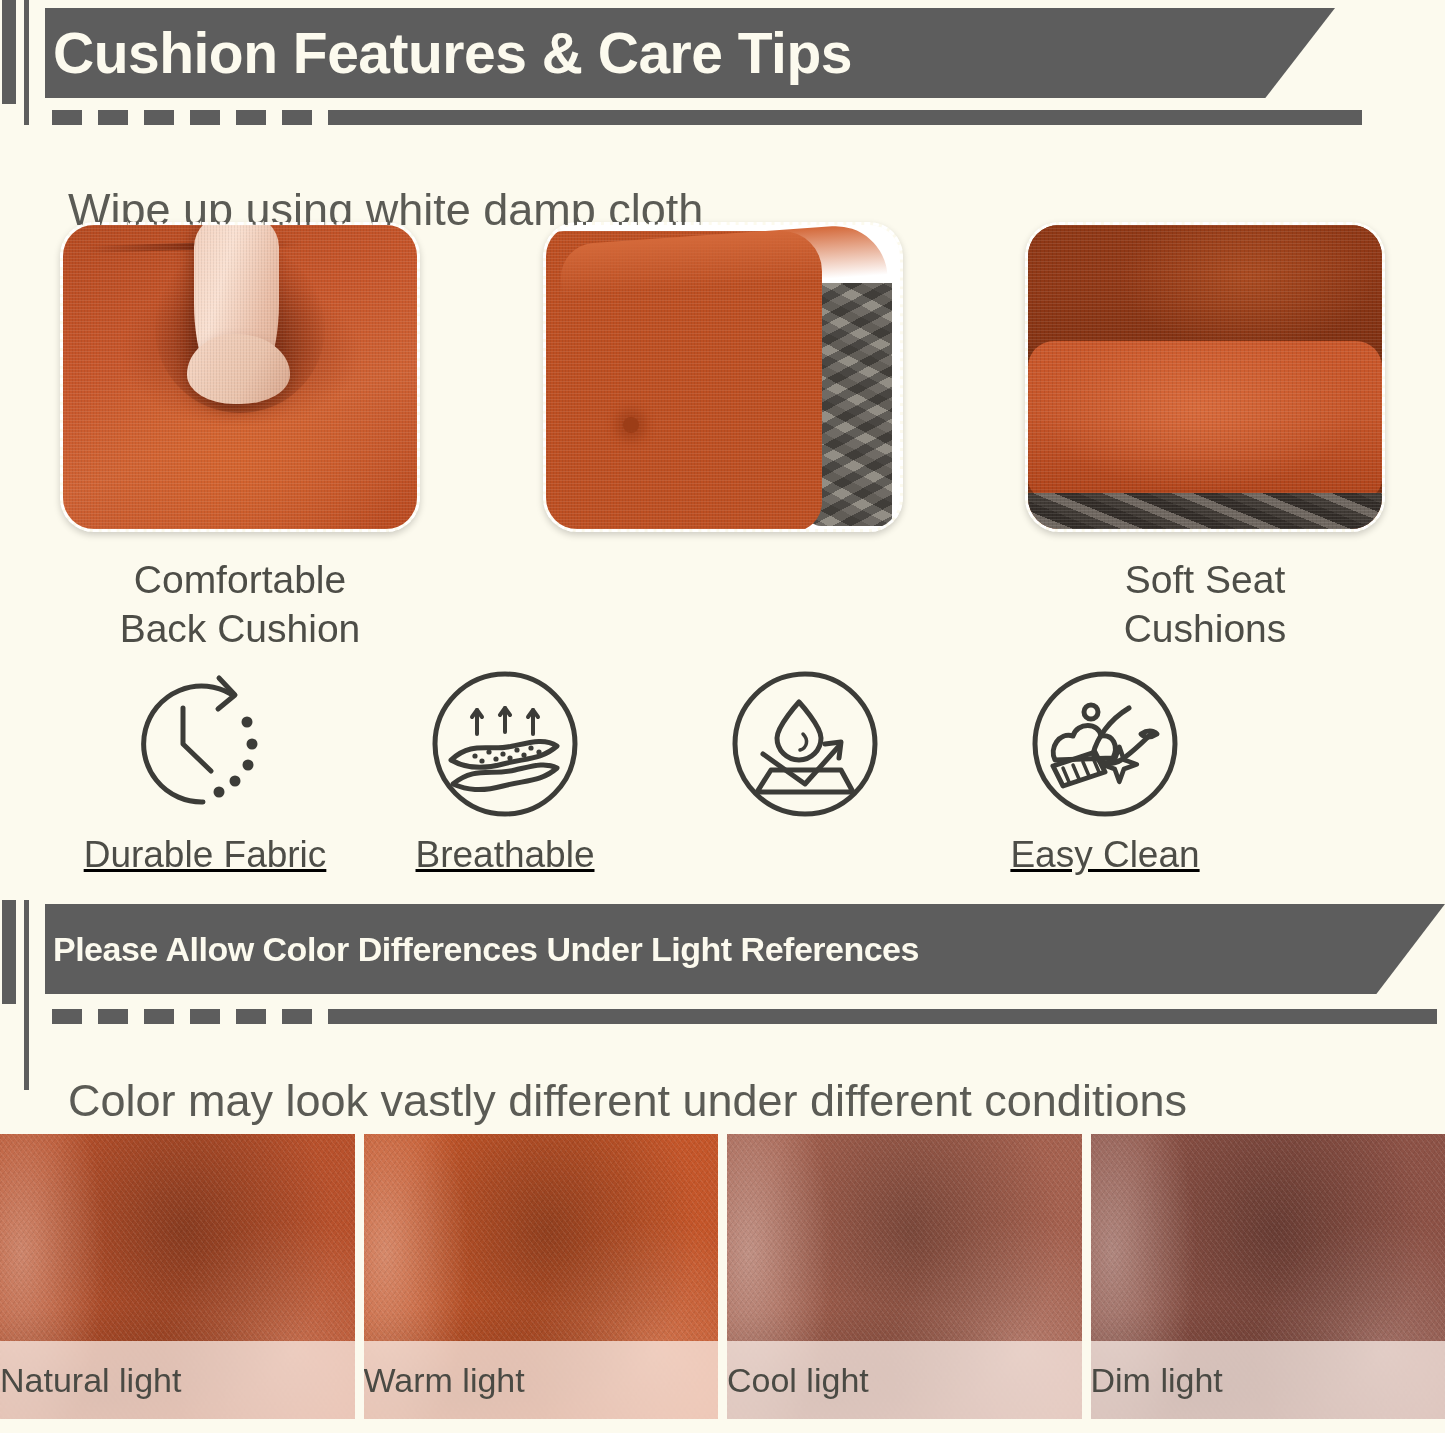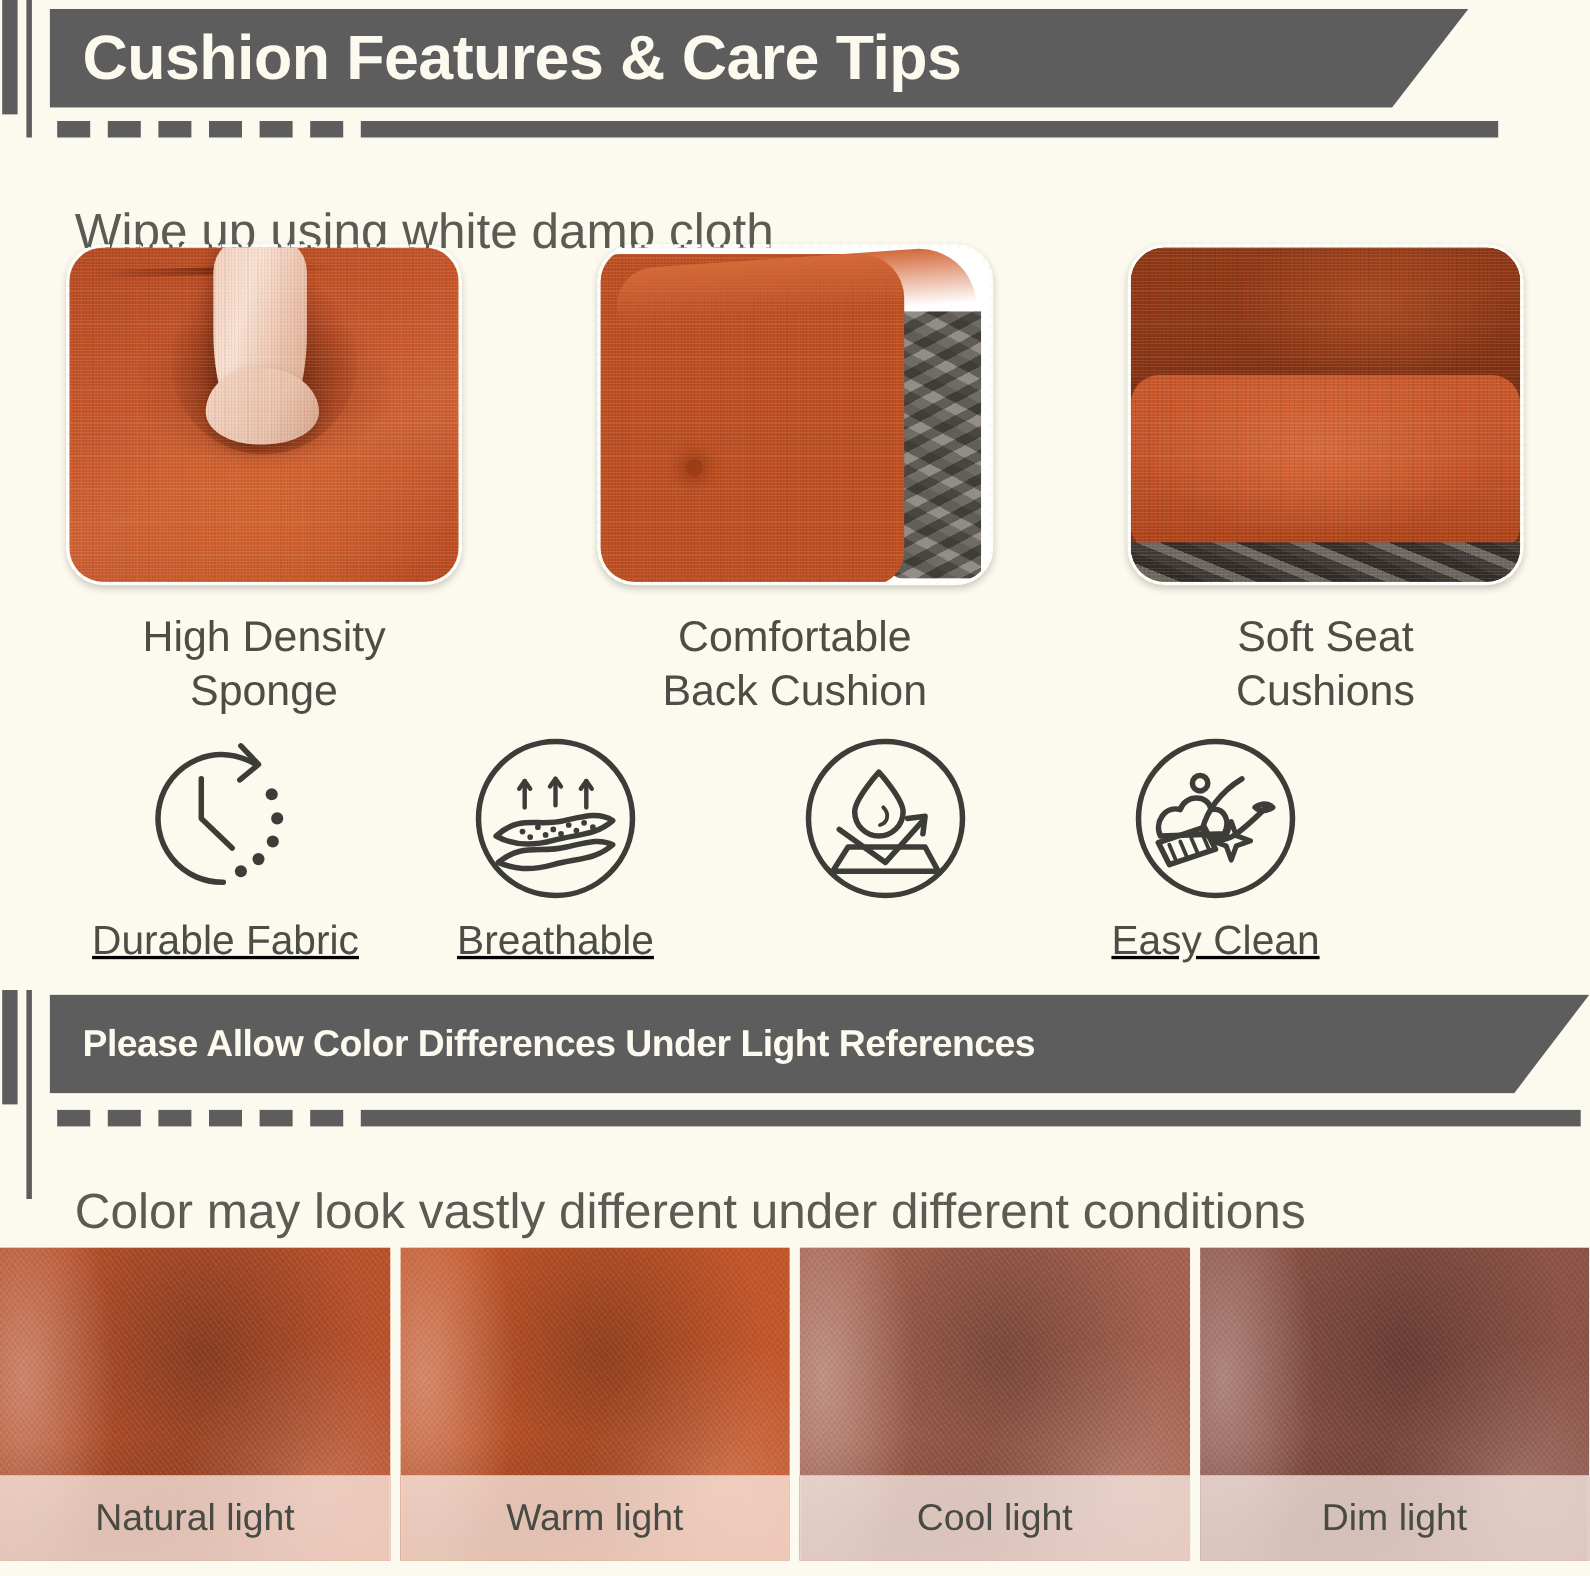--- a/index.html
+++ b/index.html
@@ -28,21 +28,21 @@
     background: #5d5d5d;
     display: flex;
     align-items: center;
   }
   .banner-text {
     color: #fcfaee;
     font-size: 57px;
     font-weight: bold;
     letter-spacing: -0.5px;
     white-space: nowrap;
-    padding-left: 30px;
+    padding-left: 8px;
     line-height: 1;
   }
   .banner-1 {
     left: 45px; top: 8px; width: 1290px;
     clip-path: polygon(0 0, 100% 0, 94.6% 100%, 0 100%);
   }
   .banner-2 {
     left: 45px; top: 904px; width: 1400px;
     clip-path: polygon(0 0, 100% 0, 95.1% 100%, 0 100%);
   }
@@ -279,21 +279,21 @@
     background-image:
       repeating-linear-gradient(52deg, rgba(255,255,255,.22) 0 1px, transparent 1px 4px),
       repeating-linear-gradient(-52deg, rgba(0,0,0,.16) 0 1px, transparent 1px 4px);
   }
   .swatch-label-band {
     position: absolute;
     left: 0; bottom: 0; width: 100%; height: 78px;
     background: rgba(255,245,240,.70);
     display: flex;
     align-items: center;
-    justify-content: center;
+    justify-content: flex-start;
     backdrop-filter: blur(1px);
   }
   .swatch-label {
     color: #4a4a44;
     font-size: 34px;
     white-space: nowrap;
     line-height: 1;
   }
 </style>
 </head>
@@ -349,21 +349,20 @@
       <div class="p3-back"></div>
       <div class="p3-seat"></div>
       <div class="p3-frame"></div>
       <div class="p3-weave"></div>
     </div>
   </div>
 
 </div>
 
 <div class="caption-row">
-  <div class="caption">High Density<br>Sponge</div>
   <div class="caption">Comfortable<br>Back Cushion</div>
   <div class="caption">Soft Seat<br>Cushions</div>
 </div>
 
 <div class="icon-row">
 
   <div class="icon-cell">
     <span>
       <svg width="172" height="152" viewBox="0 0 172 152" fill="none" stroke="#3c3c38" stroke-width="5" stroke-linecap="round" stroke-linejoin="round">
         <path d="M112 26 A58 58 0 1 0 84 134"></path>

